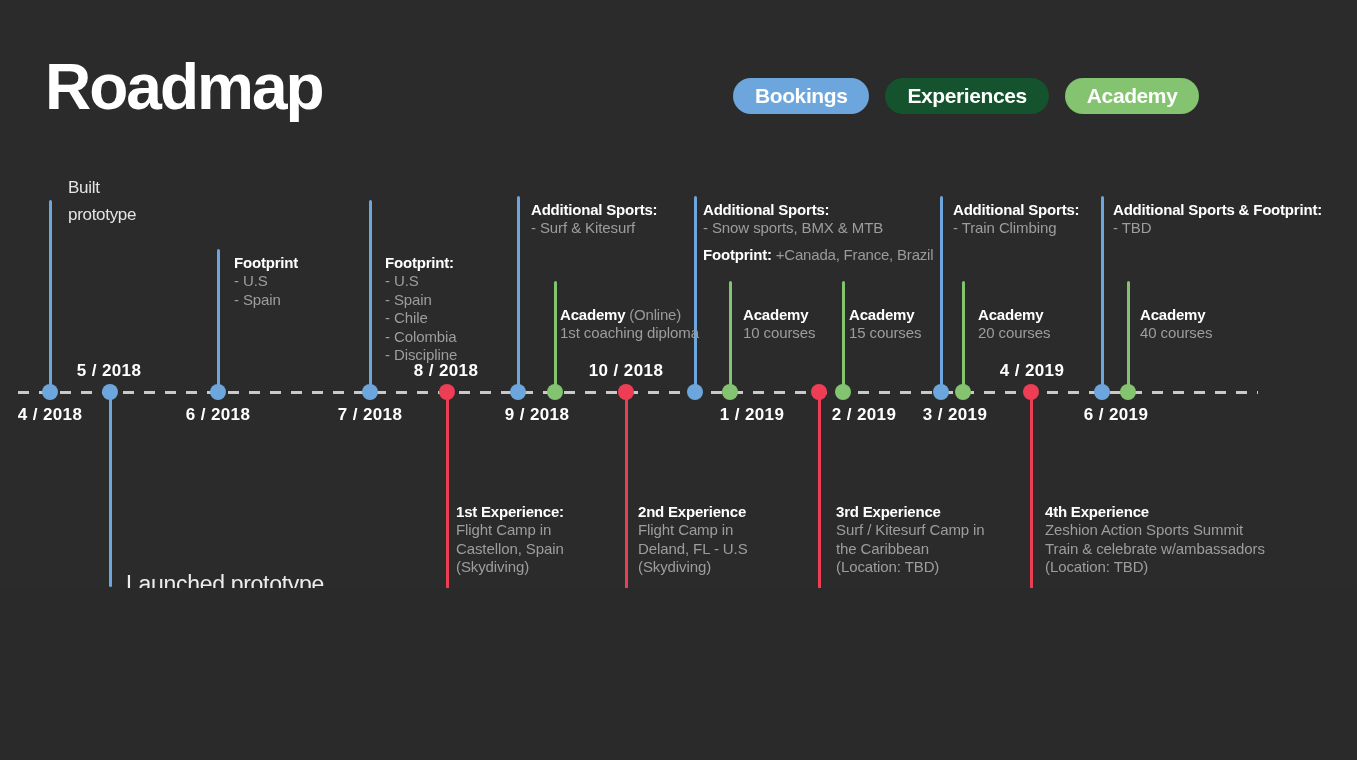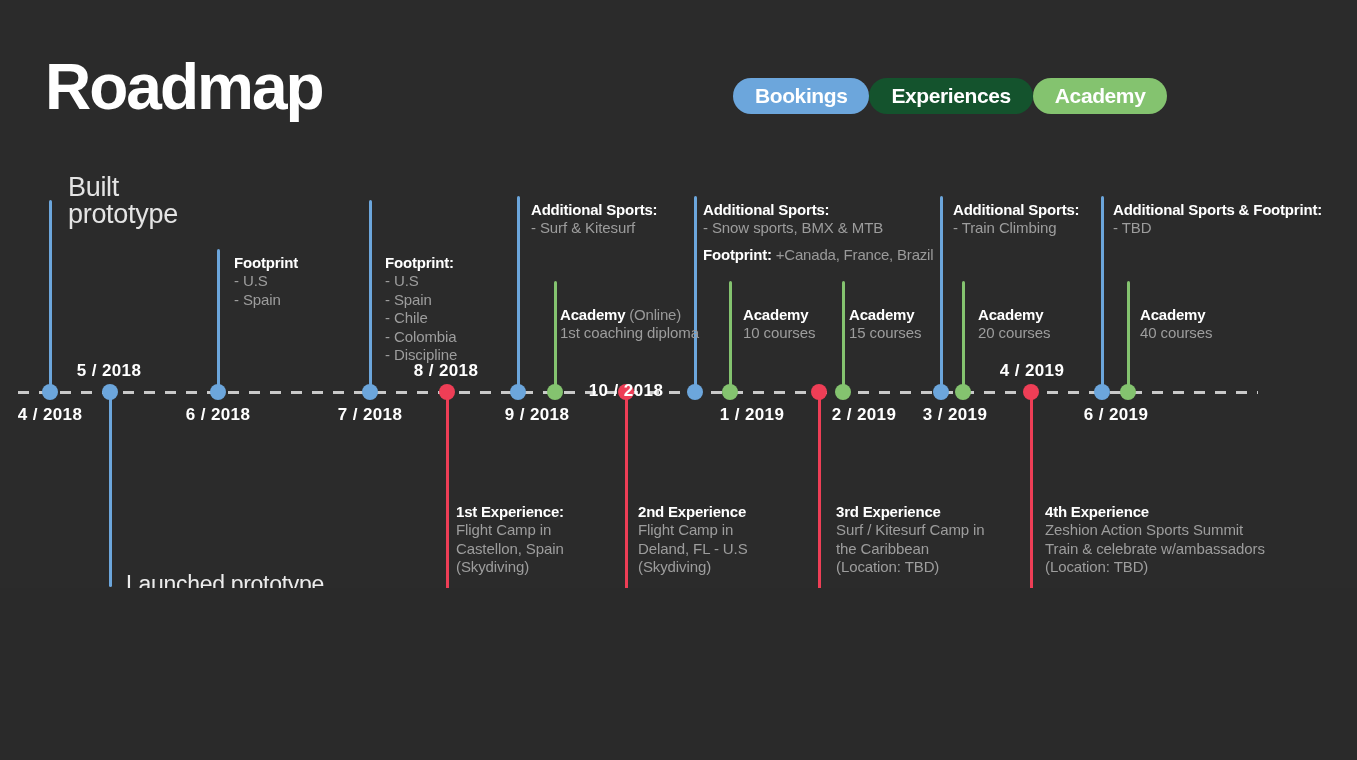--- a/index.html
+++ b/index.html
@@ -28,20 +28,21 @@
     letter-spacing: -2.0px;
     line-height: 1;
   }
 
   
   #legend {
     position: absolute;
     left: 733px;
     top: 78px;
     display: flex;
+    gap: 16px;
     align-items: center;
   }
   .pill {
     border-radius: 18px;
     height: 36px;
     display: flex;
     align-items: center;
     justify-content: center;
     padding: 0 22px;
     color: #ffffff;
@@ -125,21 +126,21 @@
 
   
   .plain {
     position: absolute;
     color: #e8e8e8;
     white-space: nowrap;
     letter-spacing: -0.3px;
   }
   #built-proto {
     left: 68px; top: 174px;
-    font-size: 27px;
+    font-size: 17px;
     line-height: 27px;
     color: #e4e4e4;
   }
   #launched {
     left: 126px; top: 571px;
     font-size: 23px;
     line-height: 27px;
     color: #ececec;
   }
 
@@ -256,21 +257,21 @@
       </div>
     </div>
 
   <div id="dates-layer">
       <div class="datelabel" style="left: 50px; top: 405px;">4 / 2018</div>
       <div class="datelabel" style="left: 109px; top: 361px;">5 / 2018</div>
       <div class="datelabel" style="left: 218px; top: 405px;">6 / 2018</div>
       <div class="datelabel" style="left: 370px; top: 405px;">7 / 2018</div>
       <div class="datelabel" style="left: 446px; top: 361px;">8 / 2018</div>
       <div class="datelabel" style="left: 537px; top: 405px;">9 / 2018</div>
-      <div class="datelabel" style="left: 626px; top: 361px; margin-top: 20px;">10 / 2018</div>
+      <div class="datelabel" style="left: 626px; top: 361px;">10 / 2018</div>
       <div class="datelabel" style="left: 712px; top: 405px; margin-left: 40px;">1 / 2019</div>
       <div class="datelabel" style="left: 864px; top: 405px;">2 / 2019</div>
       <div class="datelabel" style="left: 955px; top: 405px;">3 / 2019</div>
       <div class="datelabel" style="left: 1032px; top: 361px;">4 / 2019</div>
       <div class="datelabel" style="left: 1116px; top: 405px;">6 / 2019</div>
     </div>
 
   <div id="annotations-layer">
       <div class="ann" style="left: 234px; top: 253px;">
         <div class="hd">Footprint</div>

